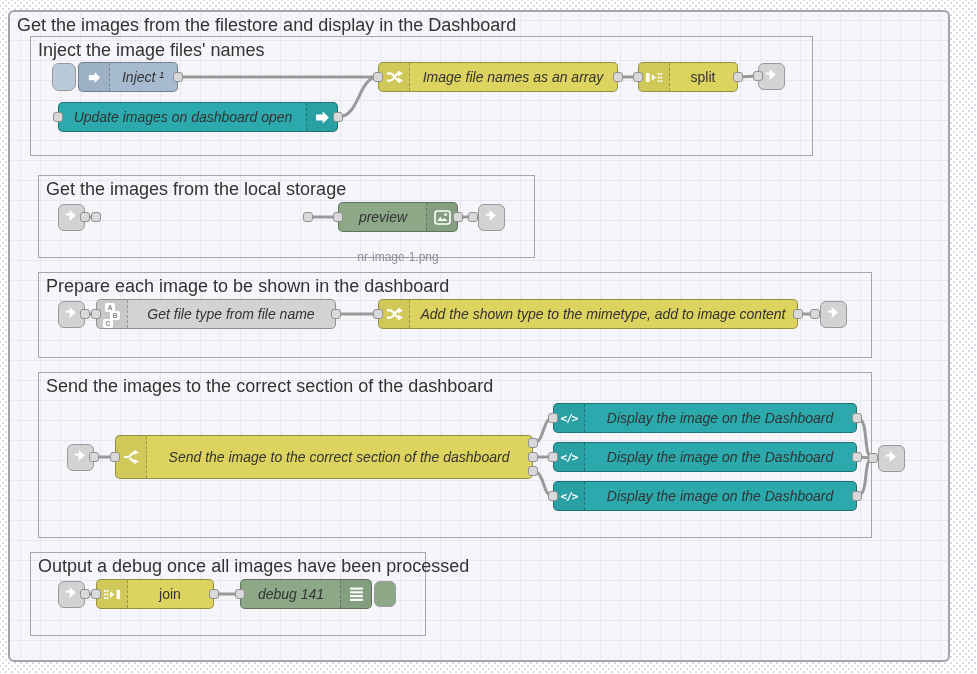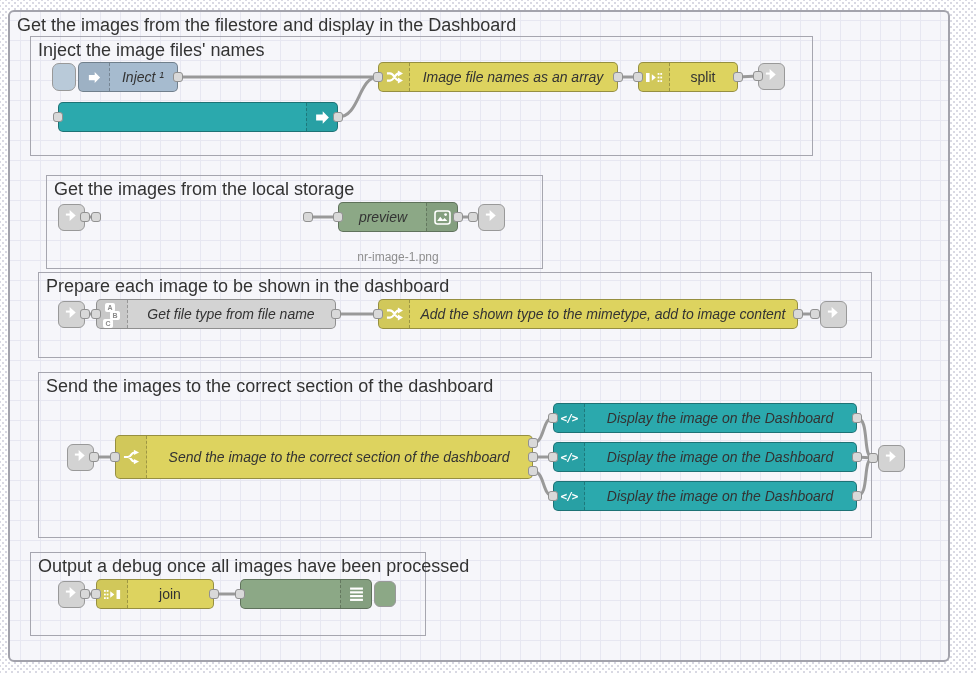--- a/index.html
+++ b/index.html
@@ -103,21 +103,21 @@
 
 <div class="canvas">
 
   <div class="outer-group">
     <span class="group-label">Get the images from the filestore and display in the Dashboard</span>
   </div>
 
   <div class="group" style="left:30px;top:36px;width:783px;height:120px">
     <span class="group-label">Inject the image files' names</span>
   </div>
-  <div class="group" style="left:46px;top:175px;width:497px;height:94px">
+  <div class="group" style="left:38px;top:175px;width:497px;height:83px">
     <span class="group-label">Get the images from the local storage</span>
   </div>
   <div class="group" style="left:38px;top:272px;width:834px;height:86px">
     <span class="group-label">Prepare each image to be shown in the dashboard</span>
   </div>
   <div class="group" style="left:38px;top:372px;width:834px;height:166px">
     <span class="group-label">Send the images to the correct section of the dashboard</span>
   </div>
   <div class="group" style="left:30px;top:552px;width:396px;height:84px">
     <span class="group-label">Output a debug once all images have been processed</span>
@@ -154,20 +154,21 @@
     </span>
     <span class="label italic">Inject ¹</span>
   </div>
 
   <div class="node n-teal pad-right" style="left:58px;top:102px;width:280px">
     <span class="icon-area icon-right">
       <svg width="17" height="17" viewBox="0 0 16 16">
           <path d="M2 5.2h6.2V2.2L14 8l-5.8 5.8v-3H2z" fill="#fff"></path>
         </svg>
     </span>
+    <span class="label italic">Update images on dashboard open</span>
   </div>
 
   <div class="node n-yellow pad-left" style="left:378px;top:62px;width:240px">
     <span class="icon-area icon-left">
       <svg width="17" height="14" viewBox="0 0 18 14">
           <path d="M1 3.2h3.2c4.8 0 4.8 7.6 9.6 7.6M1 10.8h3.2c4.8 0 4.8-7.6 9.6-7.6" fill="none" stroke="#fff" stroke-width="2.2"></path>
           <path d="M12.6 0l5.4 3.2-5.4 3.2z" fill="#fff"></path>
           <path d="M12.6 7.6l5.4 3.2-5.4 3.2z" fill="#fff"></path>
         </svg>
     </span>
@@ -351,20 +352,21 @@
     <span class="icon-area icon-right">
       <svg width="15" height="15" viewBox="0 0 14 14">
           <g fill="#fff">
             <rect x="1" y="0.5" width="12" height="2"></rect>
             <rect x="1" y="4" width="12" height="2"></rect>
             <rect x="1" y="7.5" width="12" height="2"></rect>
             <rect x="1" y="11" width="12" height="2"></rect>
           </g>
         </svg>
     </span>
+    <span class="label italic">debug 141</span>
   </div>
   <div class="debug-button"></div>
 
   <span class="port" style="left:173px;top:72px"></span>
   <span class="port" style="left:53px;top:112px"></span>
   <span class="port" style="left:333px;top:112px"></span>
   <span class="port" style="left:373px;top:72px"></span>
   <span class="port" style="left:613px;top:72px"></span>
   <span class="port" style="left:633px;top:72px"></span>
   <span class="port" style="left:733px;top:72px"></span>

